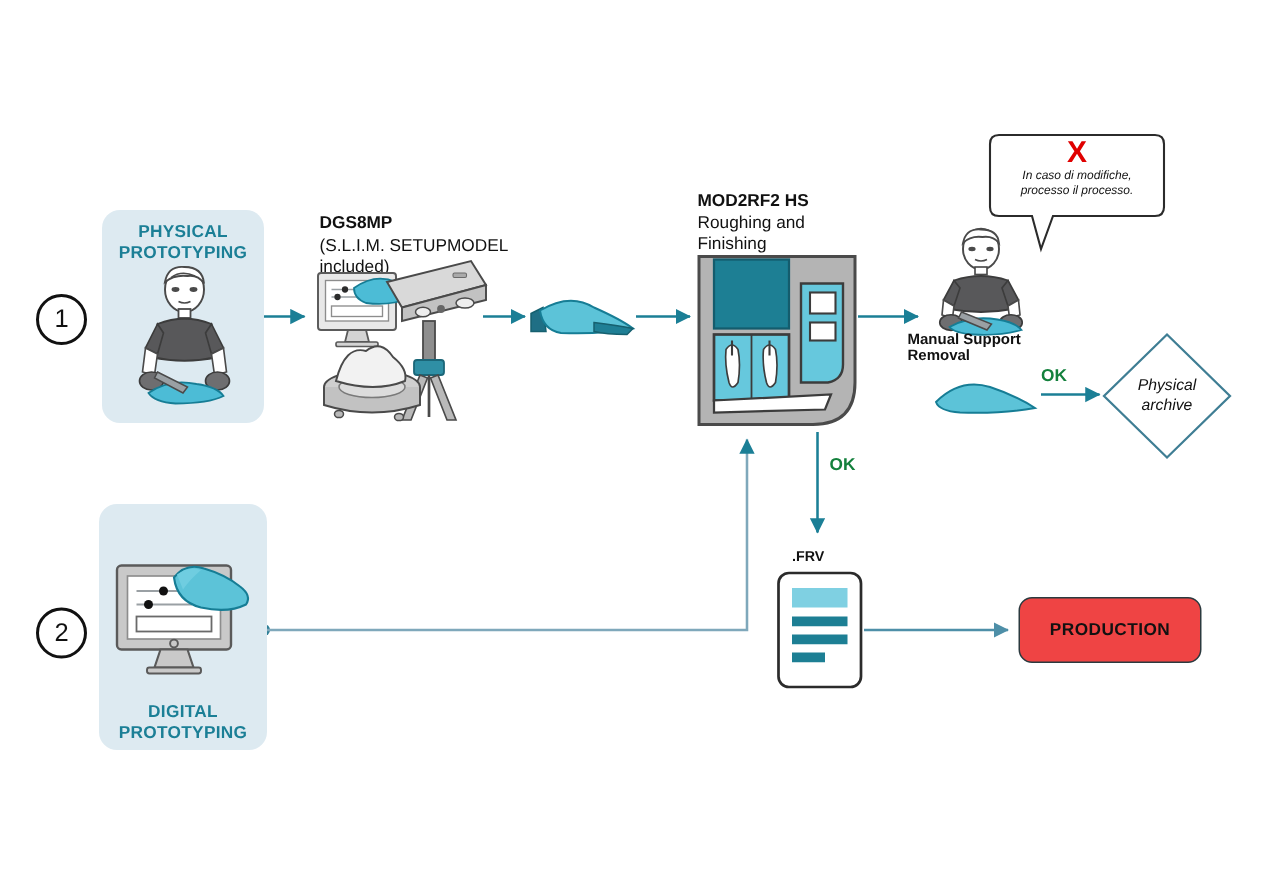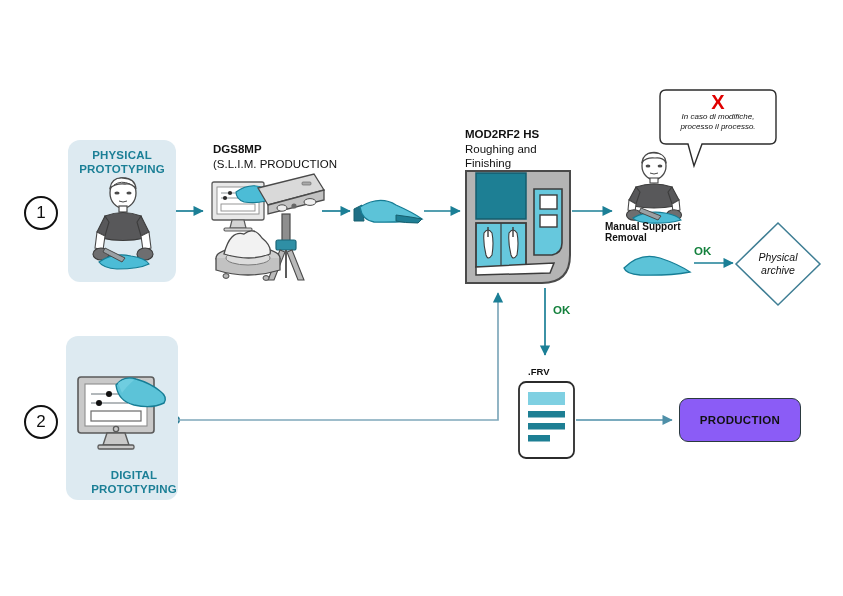--- a/index.html
+++ b/index.html
@@ -94,21 +94,21 @@
   .bubble-txt {
     font-size: 8px;
     font-style: italic;
     color: #111;
     text-align: center;
     line-height: 10px;
   }
   .prod-box {
     border: 1.6px solid #2b3a3f;
     border-radius: 9px;
-    background: #8b5cf6;
+    background: #ef4444;
     display: flex; align-items: center; justify-content: center;
     font-size: 11.5px; font-weight: bold; color: #111;
     letter-spacing: .3px;
   }
   .diamond-txt {
     font-size: 10.5px;
     font-style: italic;
     color: #111;
     text-align: center;
     line-height: 12.5px;
@@ -186,21 +186,22 @@
     <ellipse cx="18" cy="78" rx="8" ry="6" fill="#6e6e70" stroke="#3c3c3c" stroke-width="1.1"></ellipse>
     <ellipse cx="62" cy="78" rx="8" ry="6" fill="#6e6e70" stroke="#3c3c3c" stroke-width="1.1"></ellipse>
 
     <path d="M16,86 Q30,76 48,80 Q62,82 66,88 Q56,93 34,93 Q20,92 16,86 z" fill="#4cbcd6" stroke="#167d95" stroke-width="1.2"></path>
 
     <path d="M22,72 L42,82 L39,86 L20,76 z" fill="#9aa0a4" stroke="#4a4a4a" stroke-width="1"></path>
   </svg>
 
   <div class="abs lbl" style="left:213px; top:142px; width:150px;">
     <div class="lbl-bold">DGS8MP</div>
-    <div>(S.L.I.M. PRODUCTION</div>
+    <div>(S.L.I.M. SETUPMODEL</div>
+    <div>included)</div>
   </div>
 
   <svg class="abs" style="left:206px; top:166px; width:120px; height:118px;" viewBox="0 0 120 118">
 
     <rect x="6" y="16" width="52" height="38" rx="2" fill="#e8e8e8" stroke="#5a5a5a" stroke-width="1.3"></rect>
     <rect x="11" y="21" width="42" height="27" fill="#fff" stroke="#8d8d8d" stroke-width="0.9"></rect>
     <line x1="15" y1="27" x2="40" y2="27" stroke="#9aa0a4" stroke-width="1.1"></line>
     <line x1="15" y1="32" x2="40" y2="32" stroke="#9aa0a4" stroke-width="1.1"></line>
     <circle cx="24" cy="27" r="2.1" fill="#2b2b2b"></circle>
     <circle cx="19" cy="32" r="2.1" fill="#2b2b2b"></circle>
@@ -341,18 +342,18 @@
     <circle cx="23" cy="28" r="3" fill="#111"></circle>
     <rect x="15" y="36" width="50" height="10" fill="#fff" stroke="#6a6a6a" stroke-width="1.2"></rect>
     <circle cx="40" cy="54" r="2.6" fill="none" stroke="#5a5a5a" stroke-width="1.3"></circle>
     <path d="M31,58 L49,58 L53,70 L27,70 z" fill="#c9c9c9" stroke="#5a5a5a" stroke-width="1.4"></path>
     <rect x="22" y="70" width="36" height="4" rx="1.6" fill="#c9c9c9" stroke="#5a5a5a" stroke-width="1.3"></rect>
 
     <path d="M40,10 Q48,0 60,4 Q74,8 84,16 Q92,22 88,28 Q76,34 58,30 Q42,26 40,10 z" fill="#5cc3d8" stroke="#167d95" stroke-width="1.4"></path>
     <path d="M42,8 Q50,2 58,5 Q50,12 46,18 z" fill="#6fcde0" stroke="none"></path>
   </svg>
 
-  <div class="abs panel-caption" style="left:66px; top:468px; width:112px;padding-left:12px;">
+  <div class="abs panel-caption" style="left:66px; top:468px; width:112px;">
     <div>DIGITAL</div>
     <div>PROTOTYPING</div>
   </div>
 
 </div>
 
 </body></html>

